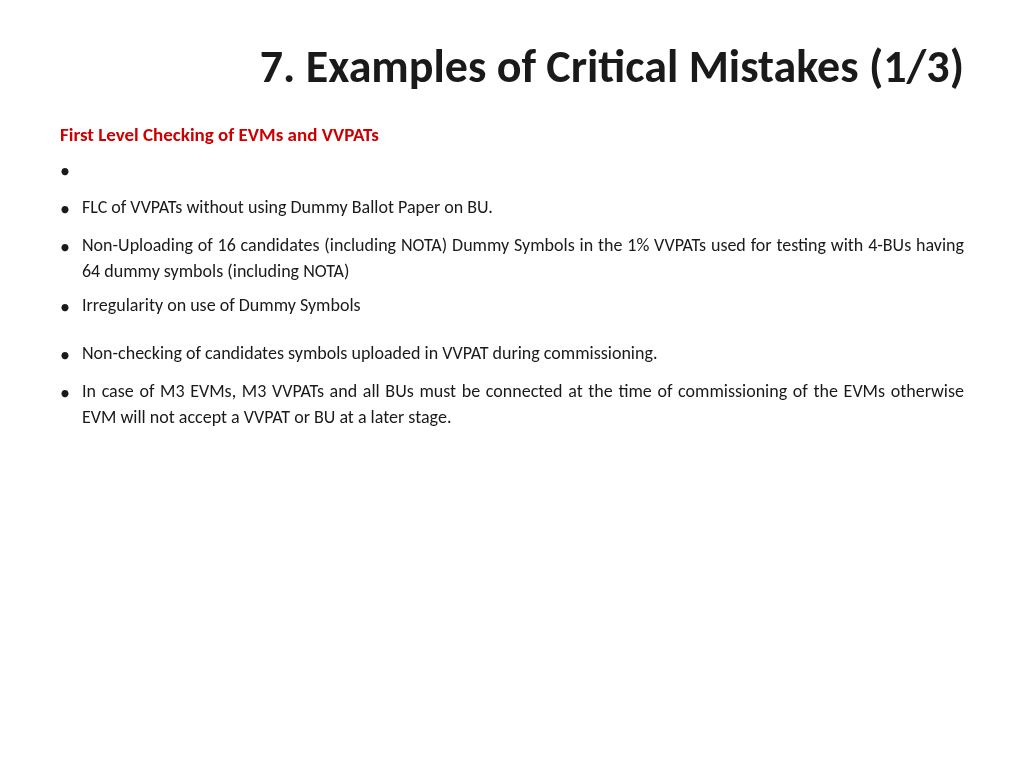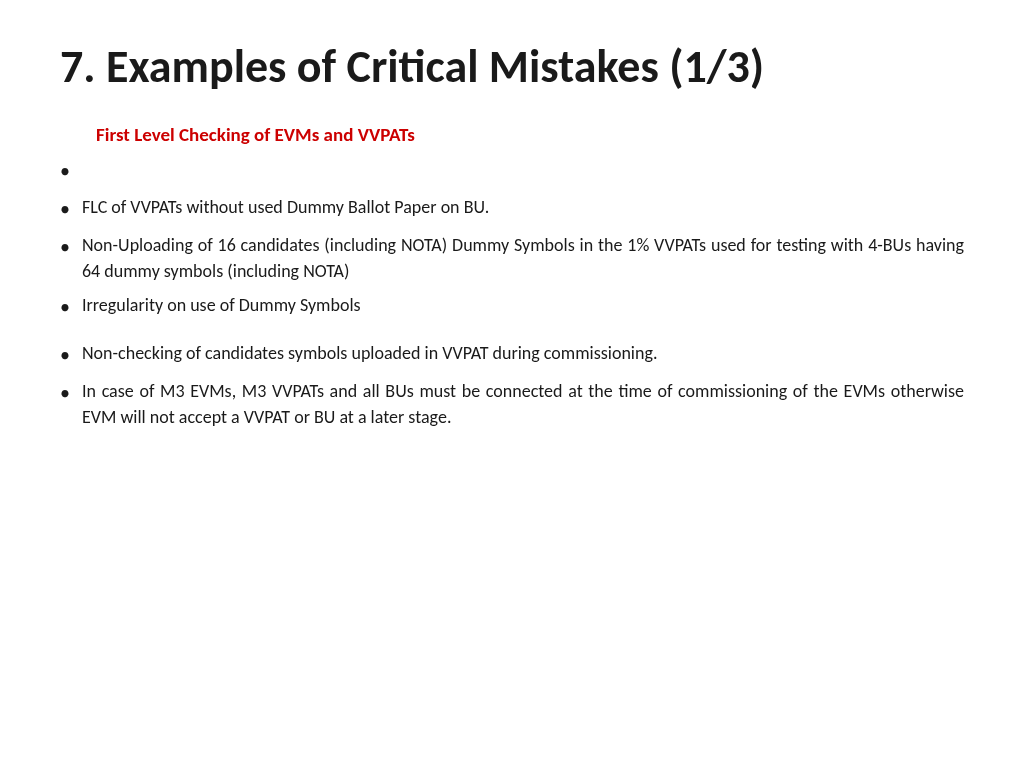--- a/index.html
+++ b/index.html
@@ -16,29 +16,29 @@
       overflow: hidden;
       padding: 40px 60px 40px 60px;
     }
 
     .slide-title {
       font-size: 46px;
       font-weight: bold;
       color: #1a1a1a;
       margin-bottom: 30px;
       line-height: 1.15;
+      text-align: right;
     }
 
     .section-heading {
       font-size: 19px;
       font-weight: bold;
       color: #cc0000;
       margin-bottom: 10px;
       margin-top: 10px;
-      margin-left: 36px;
     }
 
     .bullet-list {
       list-style: none;
       padding: 0;
       margin-bottom: 18px;
     }
 
     .bullet-list li {
       display: flex;
@@ -73,21 +73,21 @@
 <div>
 
   <div class="section-block">
     <div class="section-heading">First Level Checking of EVMs and VVPATs</div>
     <ul class="bullet-list">
       <li>
         <span class="bullet-dot">•</span>
       </li>
       <li>
         <span class="bullet-dot">•</span>
-        <span class="bullet-text">FLC of VVPATs without used Dummy Ballot Paper on BU.</span>
+        <span class="bullet-text">FLC of VVPATs without using Dummy Ballot Paper on BU.</span>
       </li>
       <li>
         <span class="bullet-dot">•</span>
         <span class="bullet-text">Non-Uploading of 16 candidates (including NOTA) Dummy Symbols in the 1% VVPATs used for testing with 4-BUs having 64 dummy symbols (including NOTA)</span>
       </li>
       <li>
         <span class="bullet-dot">•</span>
         <span class="bullet-text">Irregularity on use of Dummy Symbols</span>
       </li>
     </ul>

